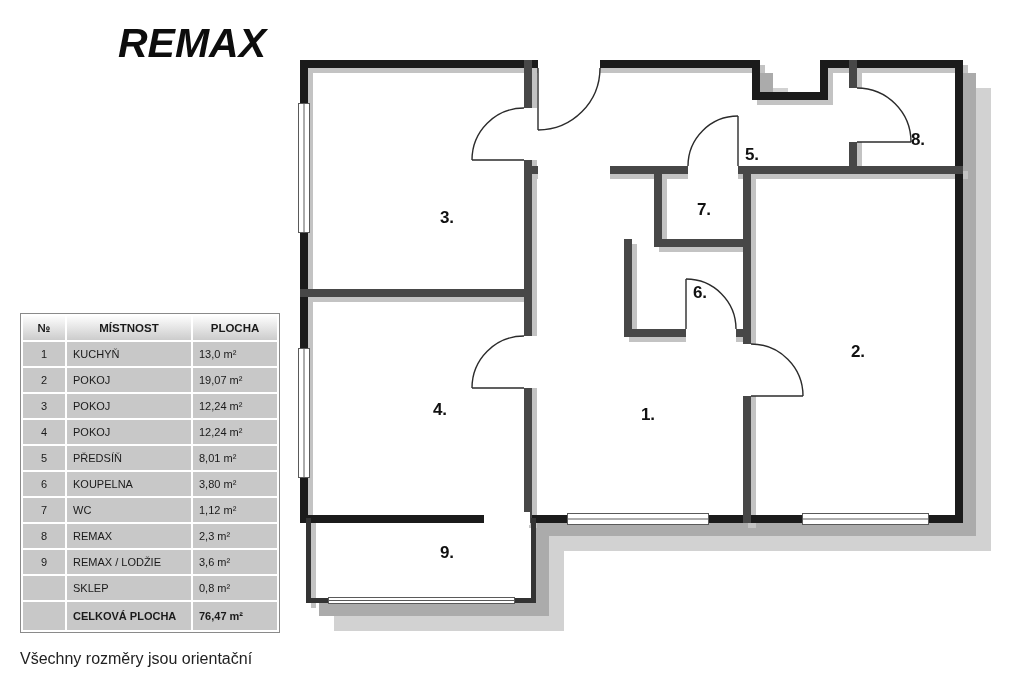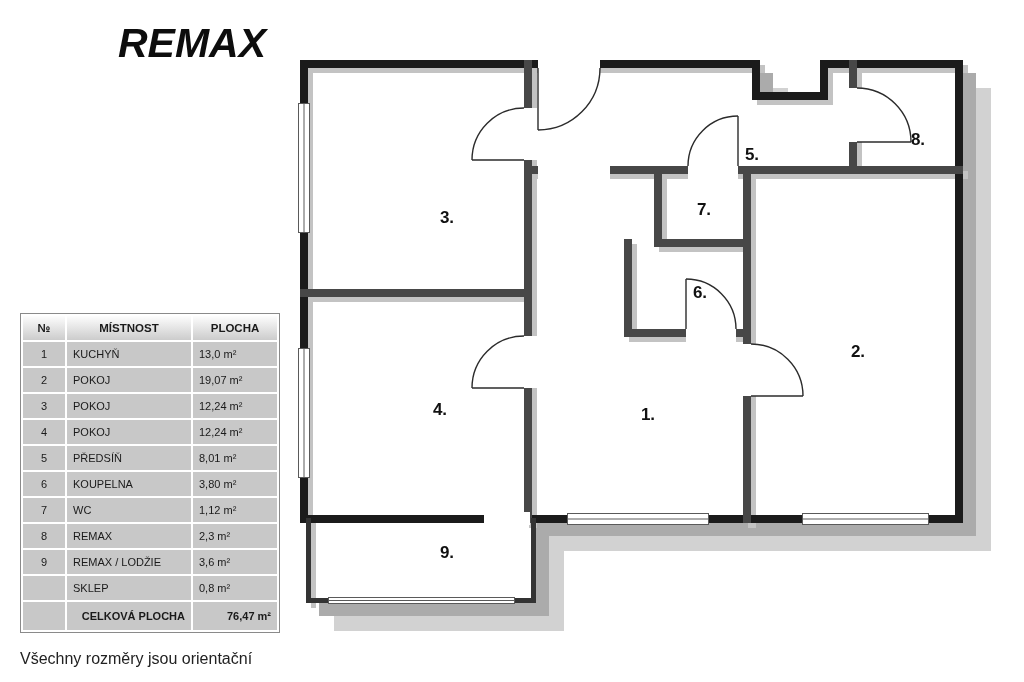--- a/index.html
+++ b/index.html
@@ -26,21 +26,21 @@
     background:linear-gradient(#fdfdfd,#cccccc);
     font-weight:bold;font-size:11.5px;text-align:center;
     padding:6px 6px;white-space:nowrap;
   }
   table.area th.col-num{text-align:center;width:30px;}
   table.area th.col-area{width:72px;}
   table.area td{
     background:#c8c8c8;padding:6px 6px;white-space:nowrap;
   }
   table.area td.col-num{text-align:center;}
-  table.area tr.total-row td{font-weight:bold;padding:8px 6px;text-align:right;}
+  table.area tr.total-row td{font-weight:bold;padding:8px 6px;}
   #footnote{
     position:absolute;left:20px;top:650px;font-size:16px;color:#222;
   }
   
   #plan{position:absolute;left:288px;top:48px;}
   .room-label{
     position:absolute;transform:translate(-50%,-50%);
     font-size:17px;font-weight:bold;color:#111;white-space:nowrap;
   }
 </style>

